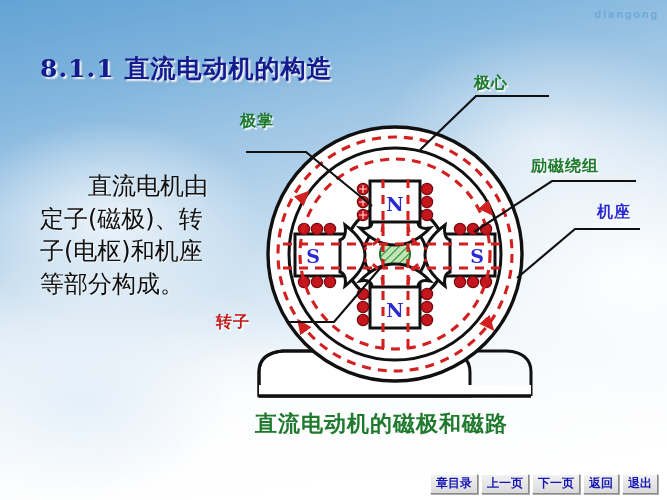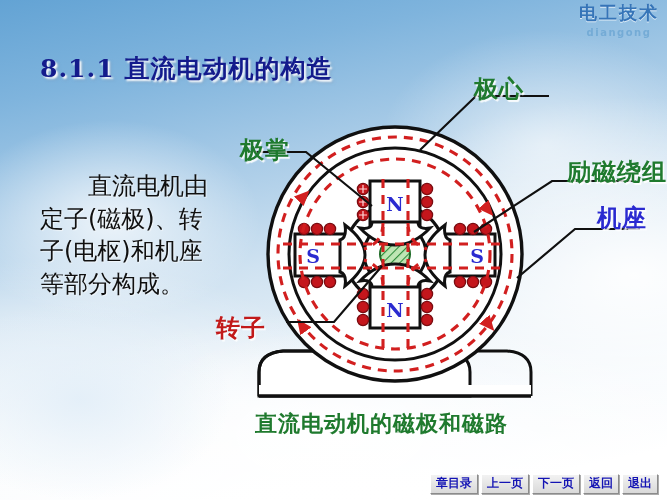--- a/index.html
+++ b/index.html
@@ -47,28 +47,28 @@
 
   
   #bodytext{
     position:absolute;left:40px;top:170px;width:186px;
     font-size:24px;line-height:1.36;color:#101010;
     text-indent:2em;
     text-shadow:1px 1px 1px rgba(255,255,255,.6);
   }
 
   
-  .lbl{position:absolute;font-size:24px;font-weight:bold;white-space:nowrap;letter-spacing:1px;}
+  .lbl{position:absolute;font-size:16px;font-weight:bold;white-space:nowrap;letter-spacing:1px;}
   .lbl.green{color:#1f7a2e;text-shadow:1.5px 1.5px 1px rgba(255,255,255,.9);}
   .lbl.blue{color:#2a2ad0;text-shadow:1.5px 1.5px 1px rgba(255,255,255,.9);}
   .lbl.red{color:#c21a1a;text-shadow:1.5px 1.5px 1px rgba(255,255,255,.9);}
 
   #lbl-jixin{left:474px;top:73px;}
-  #lbl-jizhang{left:240px;top:134px;}
-  #lbl-lici{left:531px;top:156px;margin-left:36px;}
+  #lbl-jizhang{left:240px;top:111px;}
+  #lbl-lici{left:531px;top:156px;}
   #lbl-jizuo{left:597px;top:202px;}
   #lbl-zhuanzi{left:216px;top:312px;}
 
   
   #caption{
     position:absolute;left:255px;top:409px;
     font-size:22px;font-weight:bold;color:#1f7a2e;letter-spacing:1px;
     text-shadow:1.5px 1.5px 1px rgba(255,255,255,.92);
   }
 
@@ -91,21 +91,20 @@
 <body>
 
 <div id="slide">
 
   <div class="blob b1"></div>
   <div class="blob b2"></div>
   <div class="blob b3"></div>
   <div class="blob b4"></div>
 
   <div id="logo">
-    <div class="cn">电工技术</div>
     <div class="en">diangong</div>
   </div>
 
   <div id="title">
     <span class="num">8.1.1</span><span>直流电动机的构造</span>
   </div>
 
   <div id="bodytext">直流电机由定子(磁极)、转子(电枢)和机座等部分构成。</div>
 
   <svg id="diagram" viewBox="0 0 667 500">

